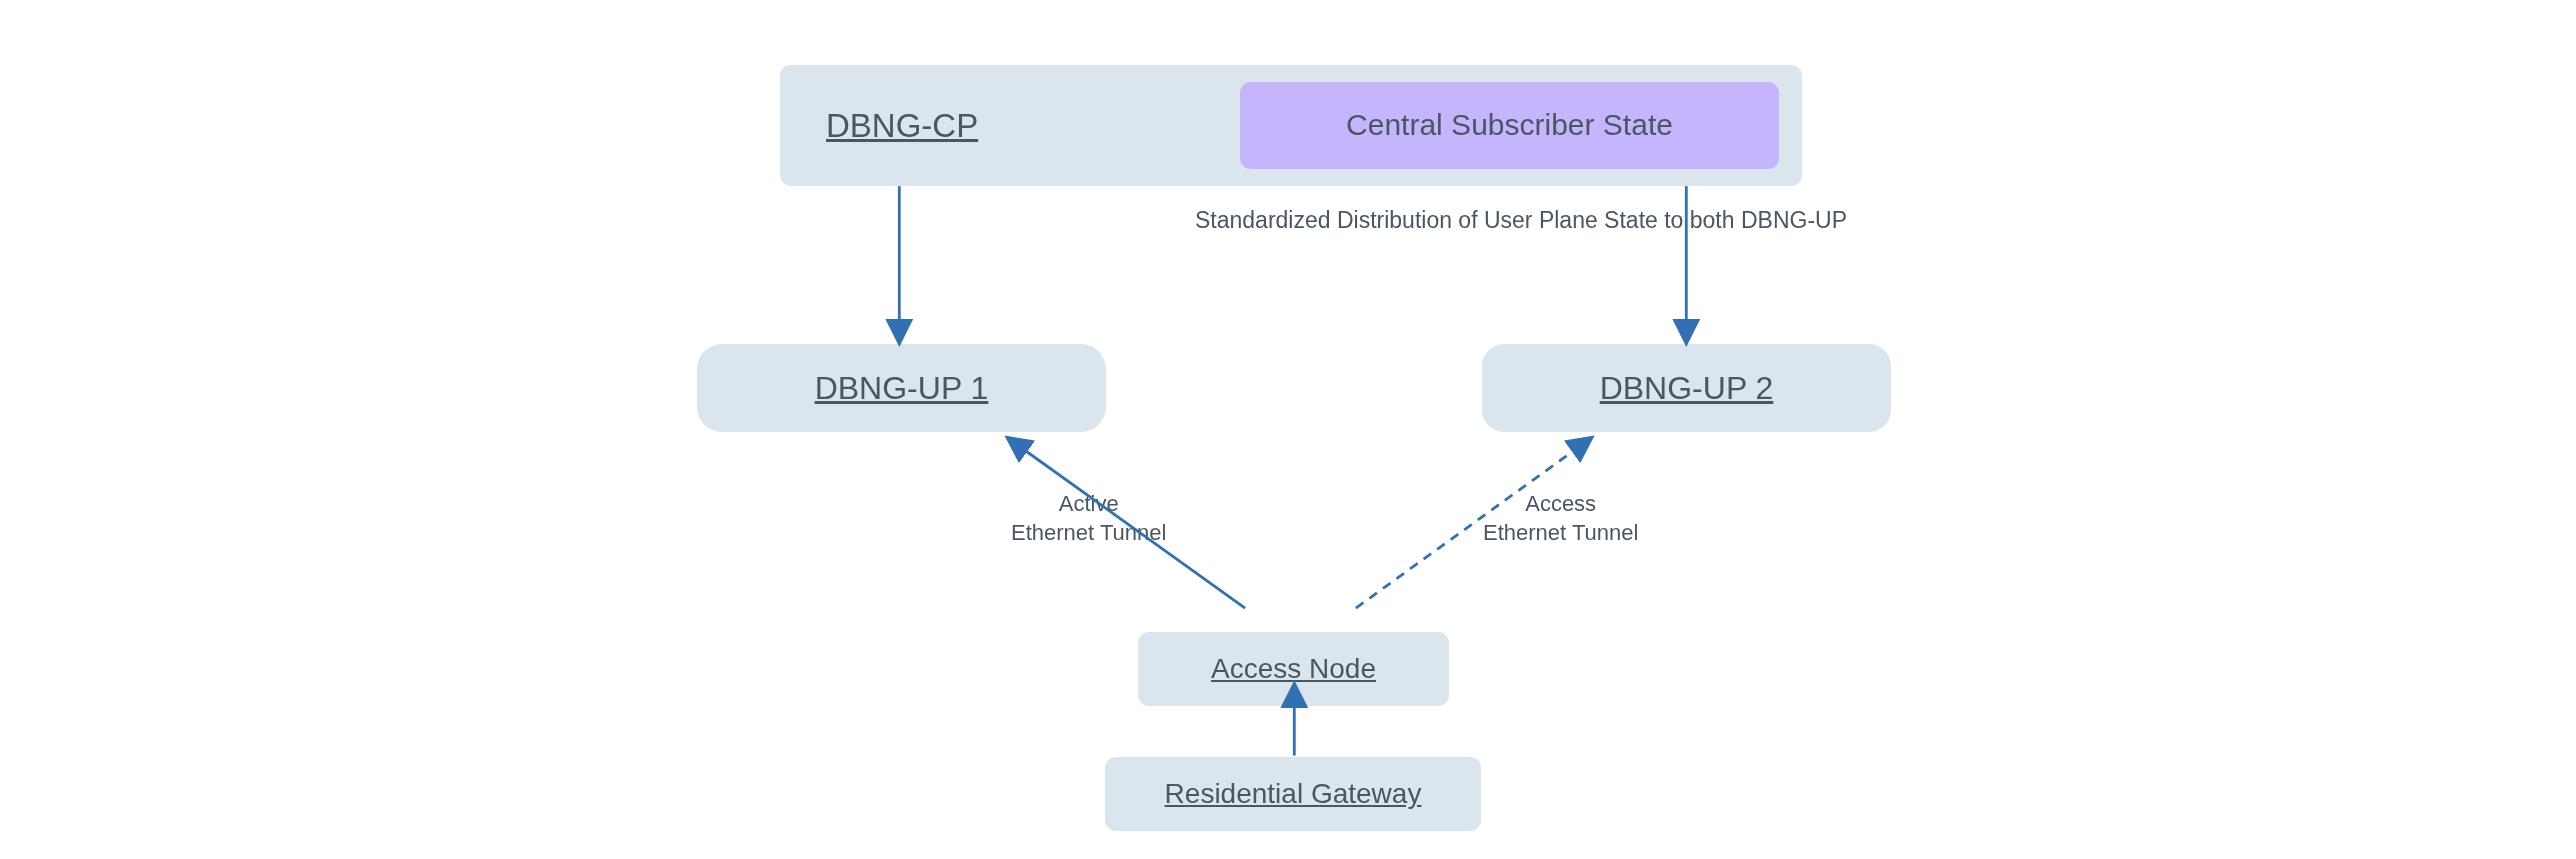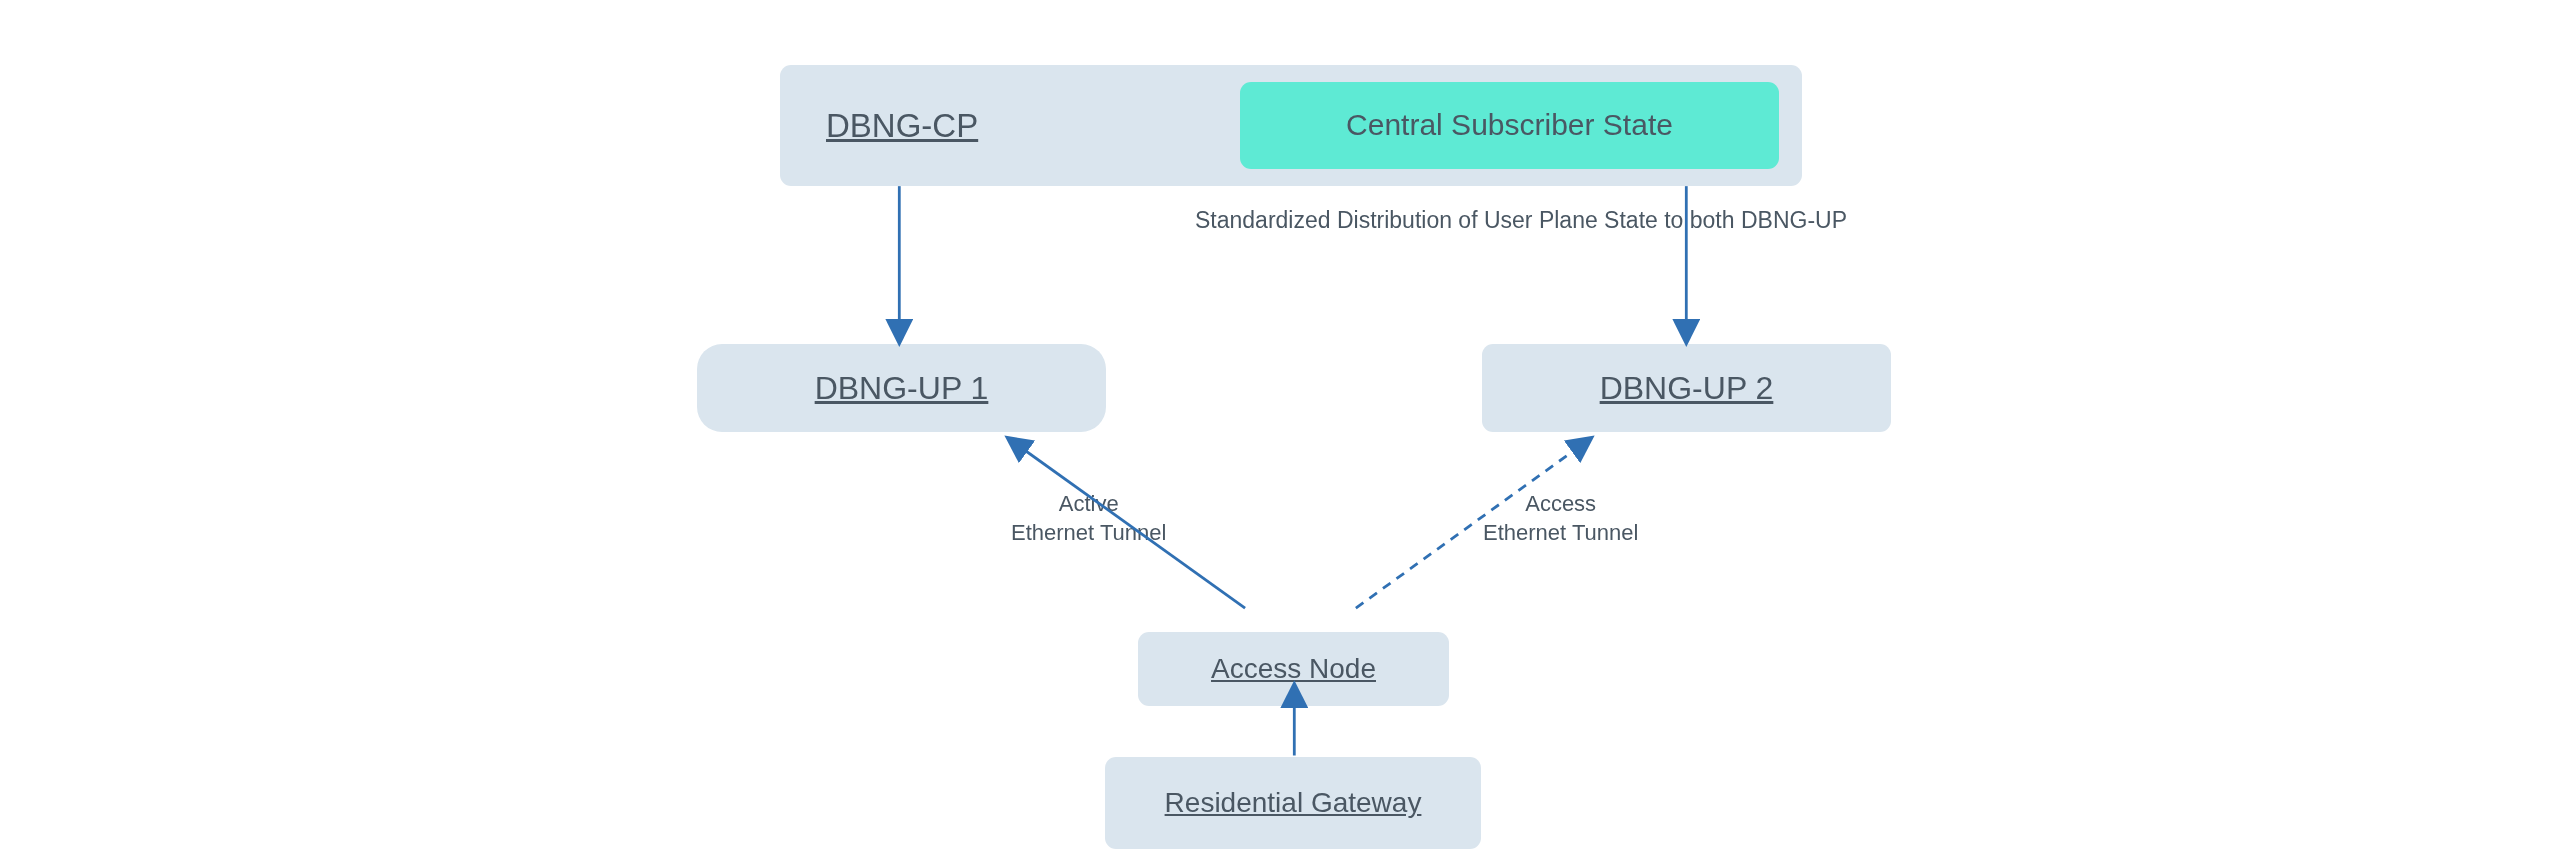--- a/index.html
+++ b/index.html
@@ -31,21 +31,21 @@
       height: 121px;
       padding-left: 46px;
       font-size: 33px;
     }
     .central-state {
       position: absolute;
       left: 460px;
       top: 16.7px;
       width: 539px;
       height: 87px;
-      background: #5eead4;
+      background: #c4b5fd;
       border-radius: 11px;
       display: flex;
       align-items: center;
       justify-content: center;
       font-size: 30px;
       color: #4a5763;
     }
     .dbng-up1 {
       left: 697px;
       top: 344px;
@@ -55,35 +55,36 @@
       font-size: 32px;
       border-radius: 25px;
     }
     .dbng-up2 {
       left: 1482px;
       top: 344px;
       width: 409px;
       height: 88px;
       justify-content: center;
       font-size: 32px;
+      border-radius: 22px;
     }
     .access-node {
       left: 1138px;
       top: 608px;
       width: 311px;
       height: 74px;
       justify-content: center;
       font-size: 28px;
       margin-top: 24px;
     }
     .residential-gateway {
       left: 1105px;
       top: 757px;
       width: 376px;
-      height: 92px;
+      height: 74px;
       justify-content: center;
       font-size: 28px;
     }
     .label {
       position: absolute;
       color: #4a5763;
       font-size: 22px;
       font-weight: 300;
       line-height: 1.3;
     }

